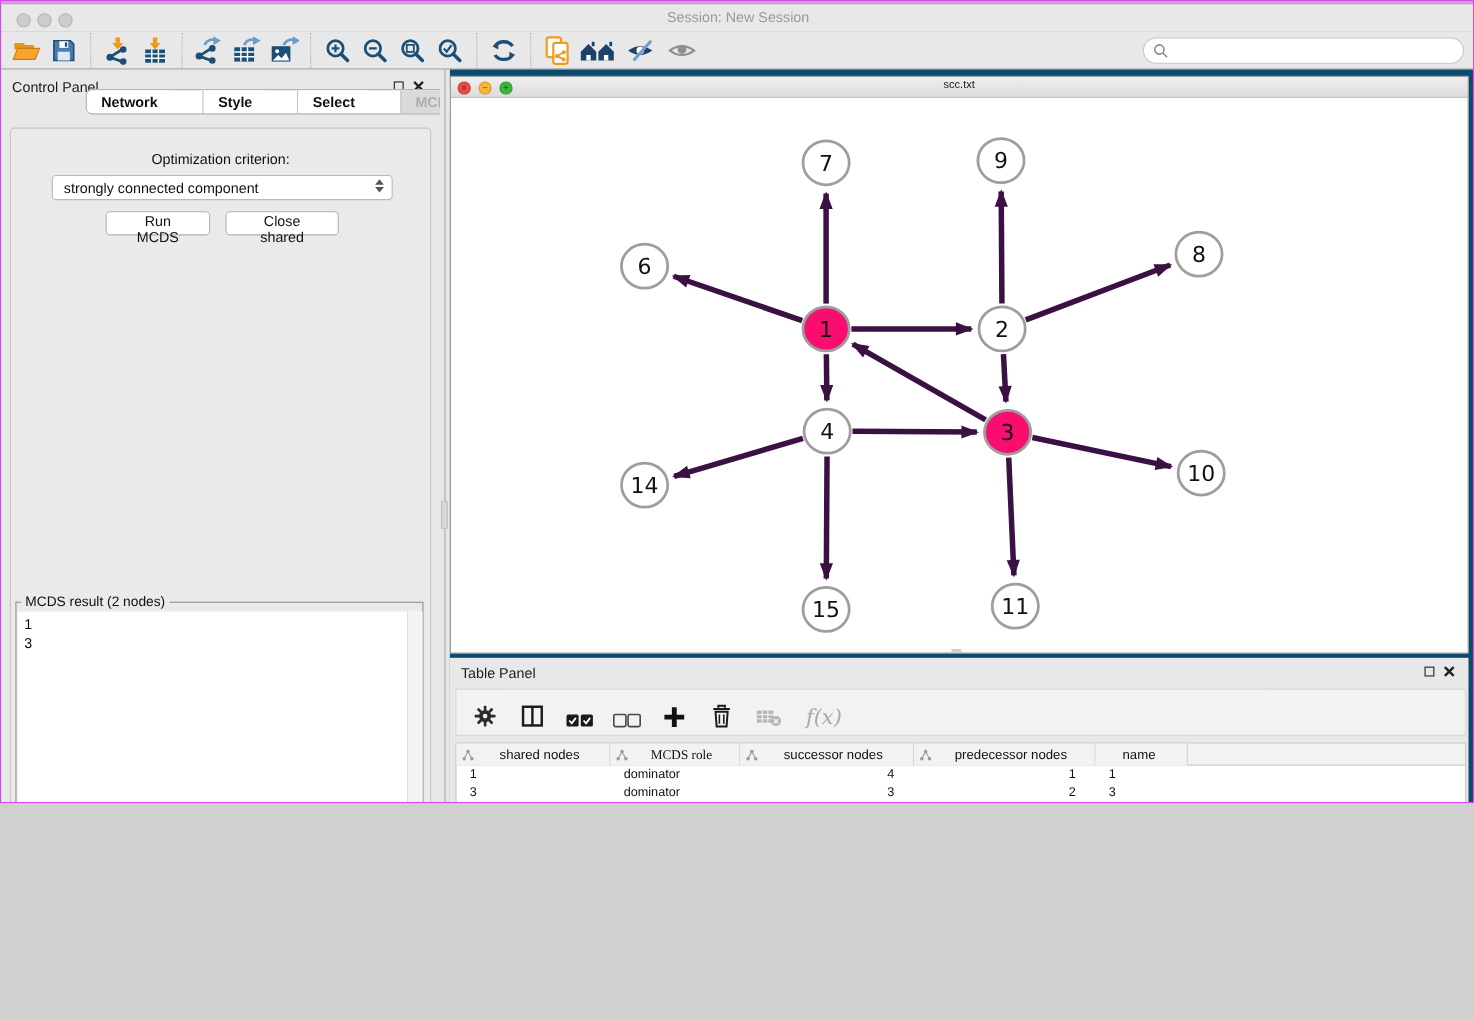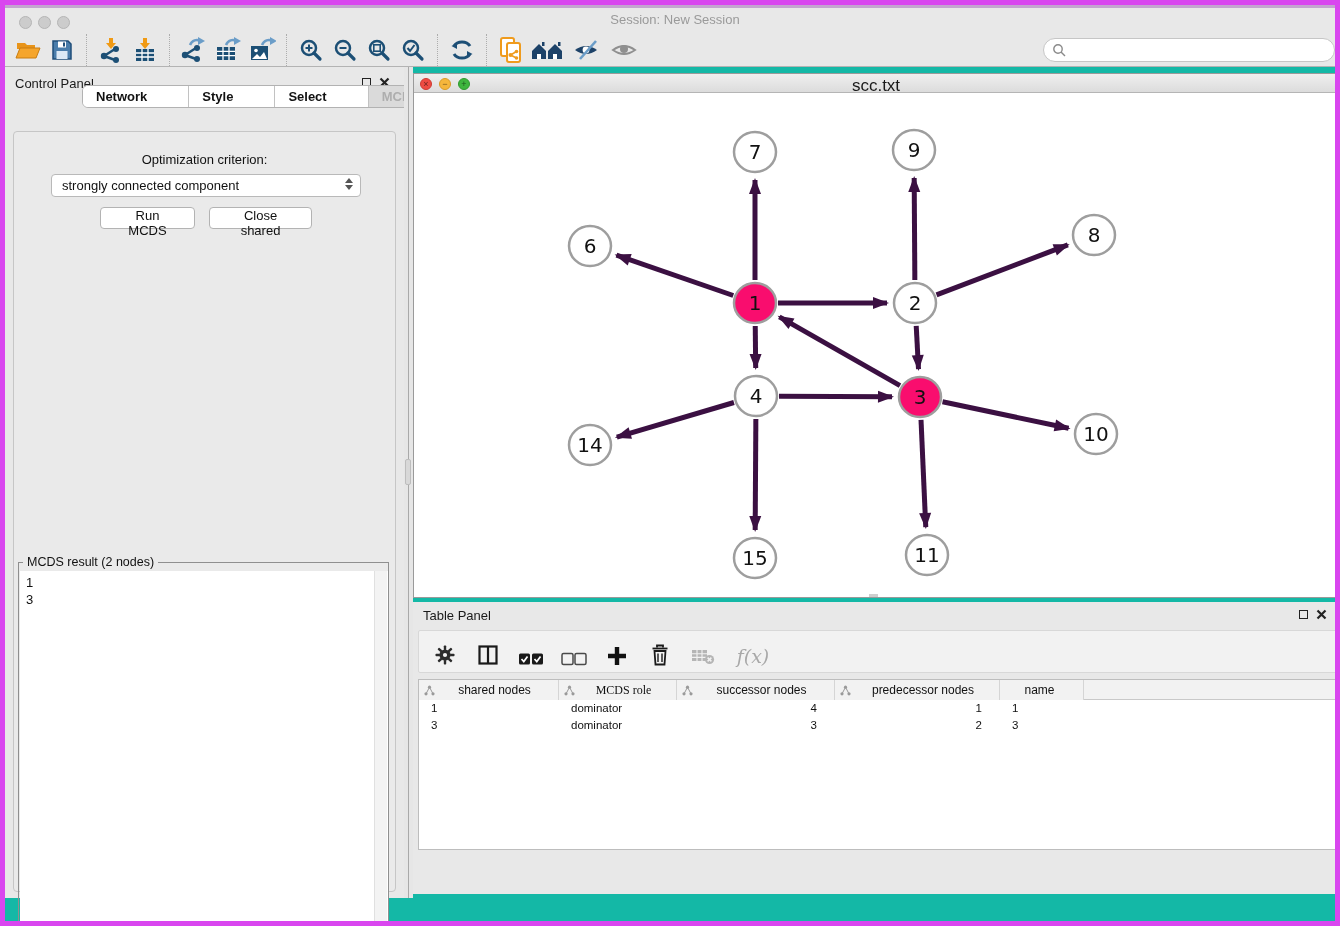--- a/index.html
+++ b/index.html
@@ -1,19 +1,19 @@
 <!DOCTYPE html>
 <html><head>
 <meta charset="utf-8">
 <style>
   html,body{margin:0;padding:0;background:#d0d0d0;}
   *{box-sizing:border-box;}
-  .app{position:relative;width:1340px;height:926px;background:#14b8a6;
+  .app{position:relative;width:1340px;height:730px;background:#0c4a6e;
        font-family:"Liberation Sans",sans-serif;overflow:hidden;
-       border:5px solid #d946ef;}
+       border:1px solid #d946ef;}
   
   .titlebar{position:absolute;left:0;top:0;width:1340px;height:28px;background:#e8e8e8;}
   .titlebar .topstrip{position:absolute;left:0;top:0;width:100%;height:3px;background:#c3a5cf;}
   .traffic{position:absolute;top:11px;width:13px;height:13px;border-radius:50%;
            background:#cccccc;border:1px solid #b5b5b5;}
   .win-title{position:absolute;left:0;top:7px;width:100%;text-align:center;
              font-size:13px;color:#9a9a9a;}
   
   .toolbar{position:absolute;left:0;top:28px;width:1340px;height:34px;background:#e8e8e8;
            border-bottom:1px solid #b3b3b3;display:flex;align-items:center;padding-left:6px;}
@@ -32,21 +32,21 @@
   .panel-header{position:absolute;left:10px;top:9px;font-size:13px;color:#1a1a1a;}
   .panel-icons{position:absolute;right:14px;top:10px;display:flex;gap:8px;align-items:center;}
   .sq-icon{width:9px;height:9px;border:1.5px solid #222;display:inline-block;}
   
   .segtabs{display:inline-flex;border:1px solid #b2b2b2;border-radius:6px;overflow:hidden;background:#fff;}
   .segtab{padding:3px 13px;font-size:13px;font-weight:600;color:#111;background:#fff;
           border:none;border-left:1px solid #c2c2c2;font-family:"Liberation Sans",sans-serif;cursor:default;}
   .segtab:first-child{border-left:none;}
   .segtab.active{background:#dadada;color:#aeaeae;}
   .ctl-tabs{position:absolute;left:77px;top:18px;gap:28px;}
-  .ctl-body{position:absolute;left:8px;top:64px;width:383px;height:761px;background:#eaeaea;
+  .ctl-body{position:absolute;left:8px;top:53px;width:383px;height:761px;background:#eaeaea;
             border:1px solid #c6c6c6;border-radius:4px;}
   .opt-label{position:absolute;left:0;top:20px;width:100%;text-align:center;font-size:13px;color:#111;}
   .criterion{position:absolute;left:37px;top:42px;width:310px;height:23px;background:#fff;
              border:1px solid #b9b9b9;border-radius:4px;display:flex;align-items:center;
              padding-left:10px;font-size:13px;color:#111;}
   .stepper{position:absolute;right:7px;top:3px;display:flex;flex-direction:column;gap:2px;}
   .tri-up{width:0;height:0;border-left:4px solid transparent;border-right:4px solid transparent;
           border-bottom:5px solid #555;}
   .tri-dn{width:0;height:0;border-left:4px solid transparent;border-right:4px solid transparent;
           border-top:5px solid #555;}
@@ -58,21 +58,21 @@
                font-size:12.5px;color:#111;}
   .mcds-list{position:absolute;left:1px;top:8px;width:368px;height:373px;background:#fff;
              font-size:13px;color:#111;padding:3px 0 0 6px;line-height:17px;}
   .mcds-scroll{position:absolute;right:1px;top:8px;width:13px;height:373px;background:#f3f3f3;
                border-left:1px solid #e0e0e0;}
   
   .netwin{position:absolute;left:408px;top:68px;width:926px;height:525px;background:#fff;
           border:1px solid #9a9a9a;}
   .netwin-titlebar{position:absolute;left:0;top:0;width:100%;height:19px;
                    background:linear-gradient(#efefef,#dcdcdc);border-bottom:1px solid #b5b5b5;}
-  .netwin-title{position:absolute;left:0;top:2px;width:100%;text-align:center;font-size:17px;color:#1a1a1a;}
+  .netwin-title{position:absolute;left:0;top:2px;width:100%;text-align:center;font-size:10px;color:#1a1a1a;}
   .mac-light{position:absolute;top:3.5px;width:12px;height:12px;border-radius:50%;
              font-size:9px;line-height:11px;text-align:center;color:rgba(0,0,0,0.55);}
   .canvas{position:absolute;left:0;top:19px;width:924px;height:504px;background:#fff;overflow:hidden;}
   .canvas-thumb{position:absolute;left:455px;top:501px;width:9px;height:5px;background:#cfcfcf;}
   
   .table-panel{position:absolute;left:408px;top:597px;width:926px;height:292px;background:#e8e8e8;}
   .tp-toolbar{position:absolute;left:5px;top:28px;width:919px;height:43px;background:#f2f2f2;
               border:1px solid #d8d8d8;border-radius:2px;display:flex;align-items:center;
               padding-left:12px;gap:15px;}
   .tp-btn{display:flex;align-items:flex-end;justify-content:center;width:28px;height:30px;}

